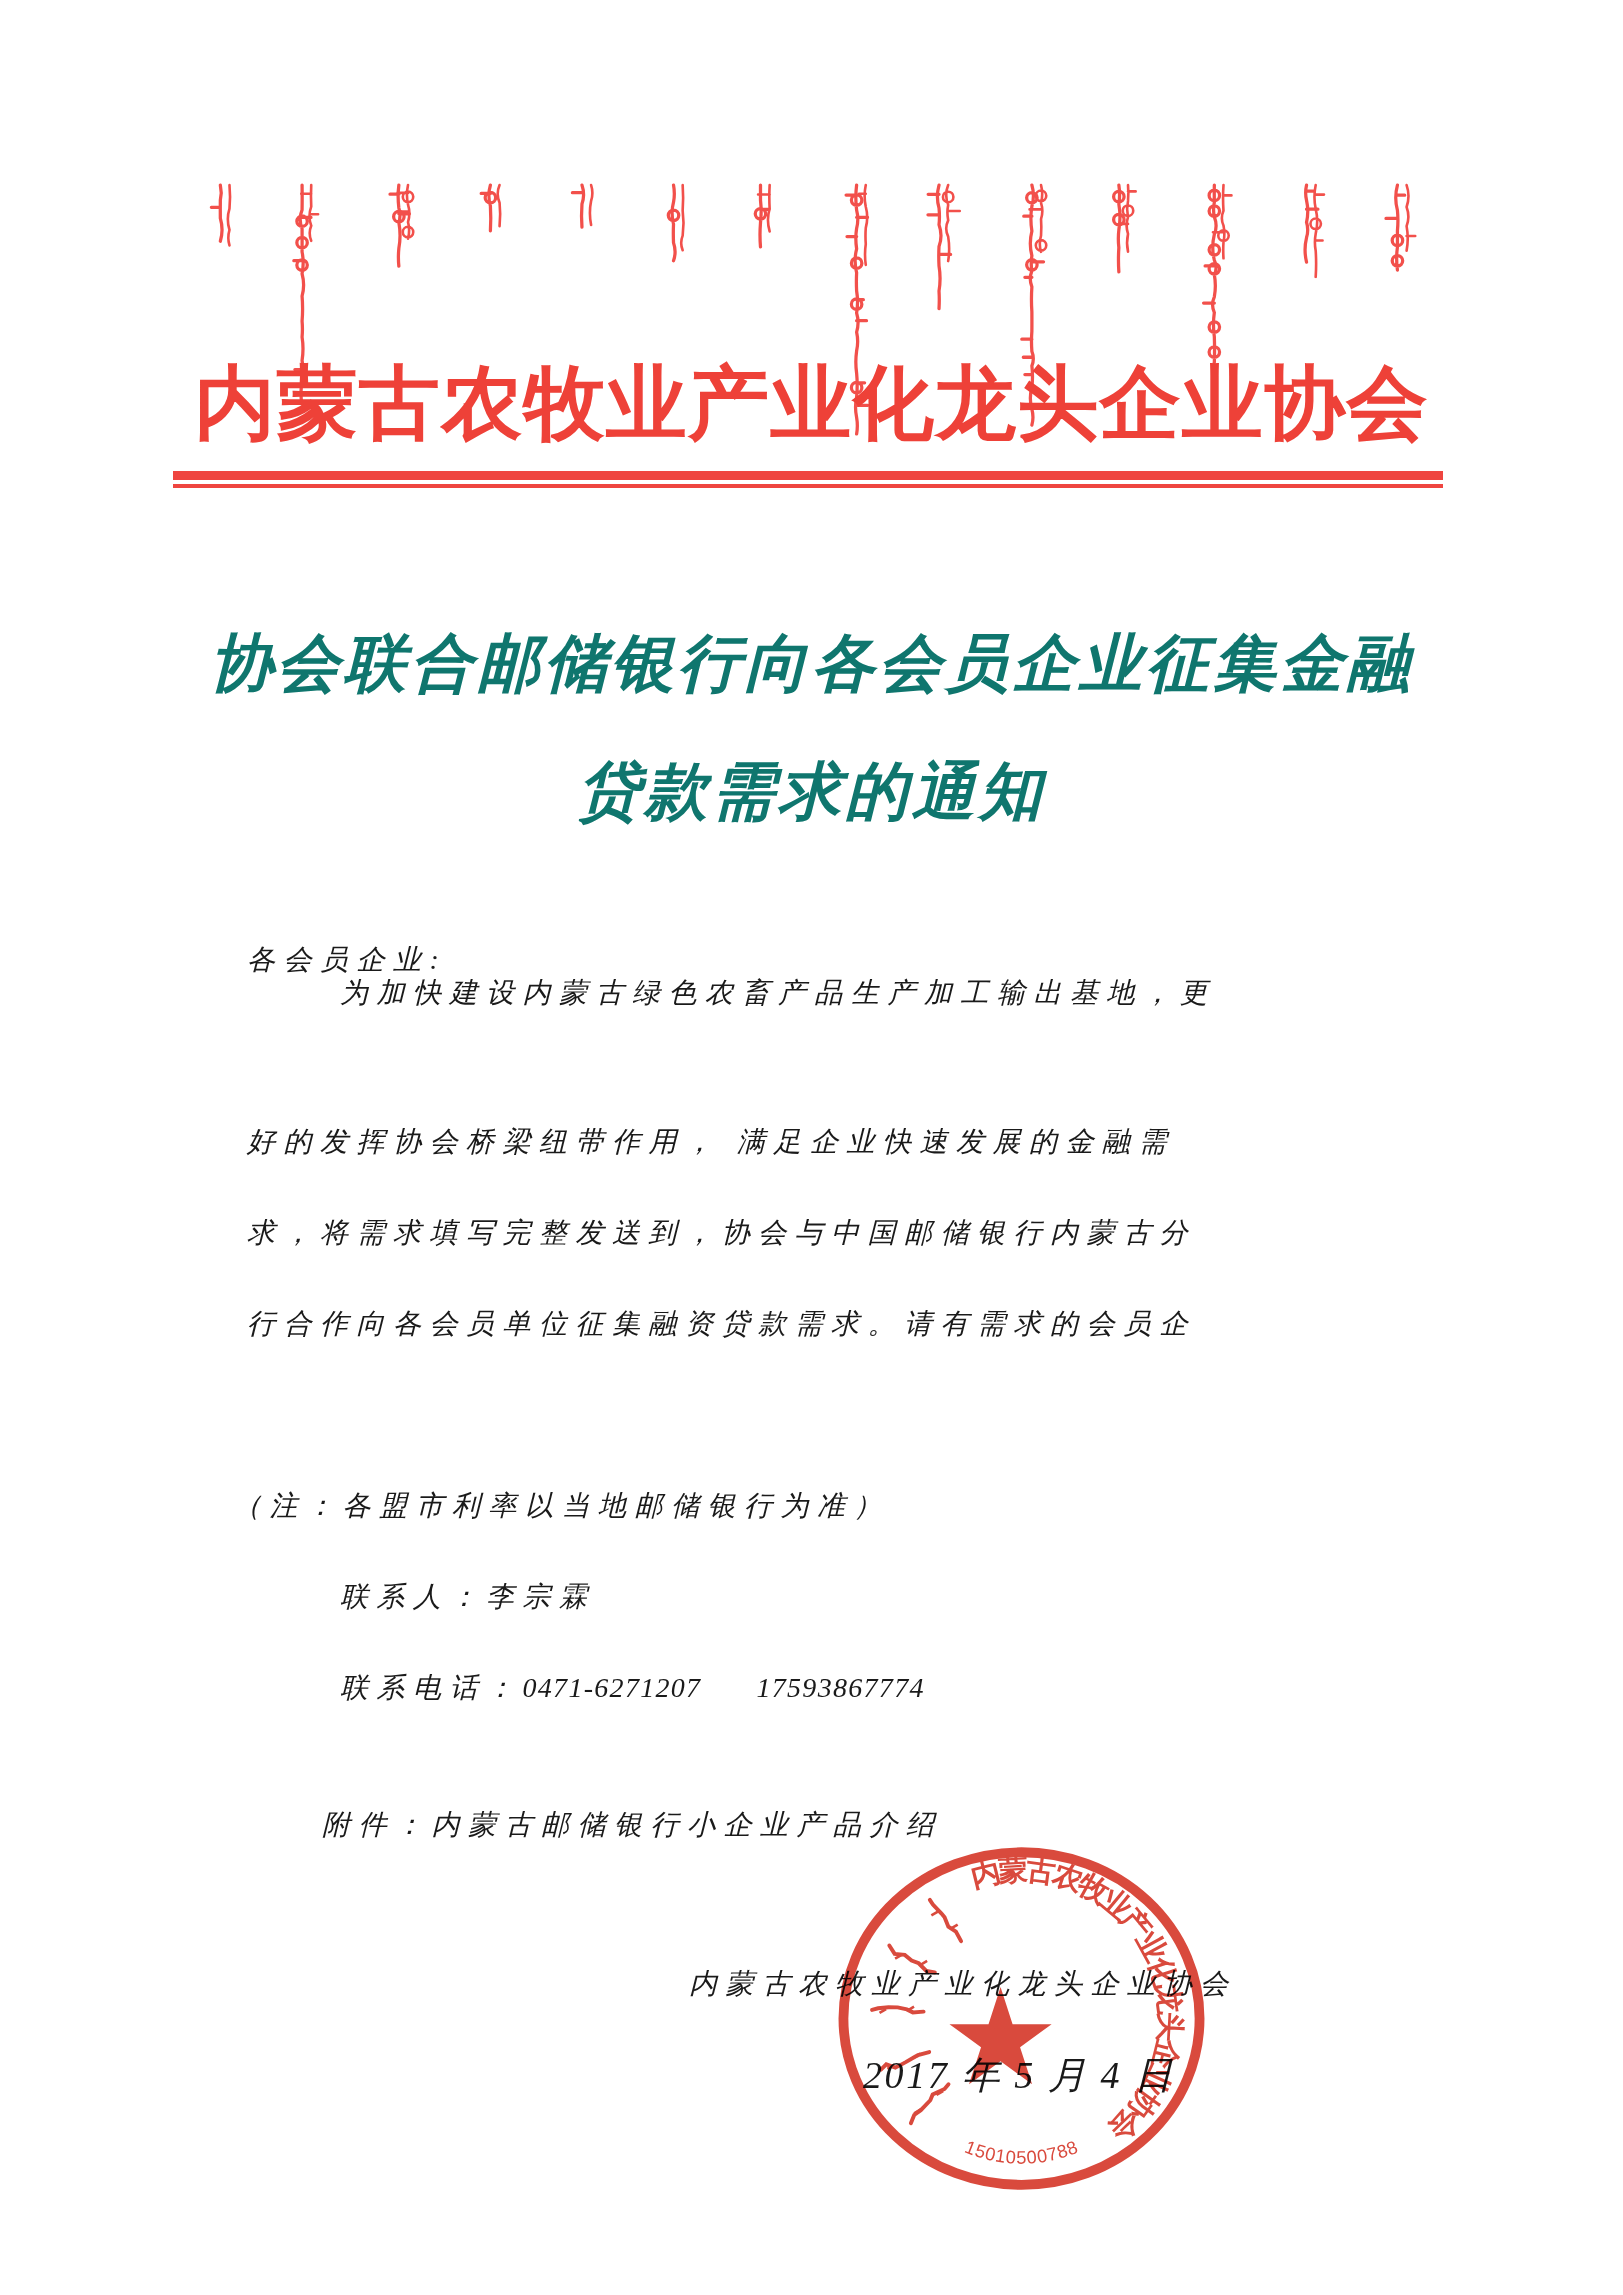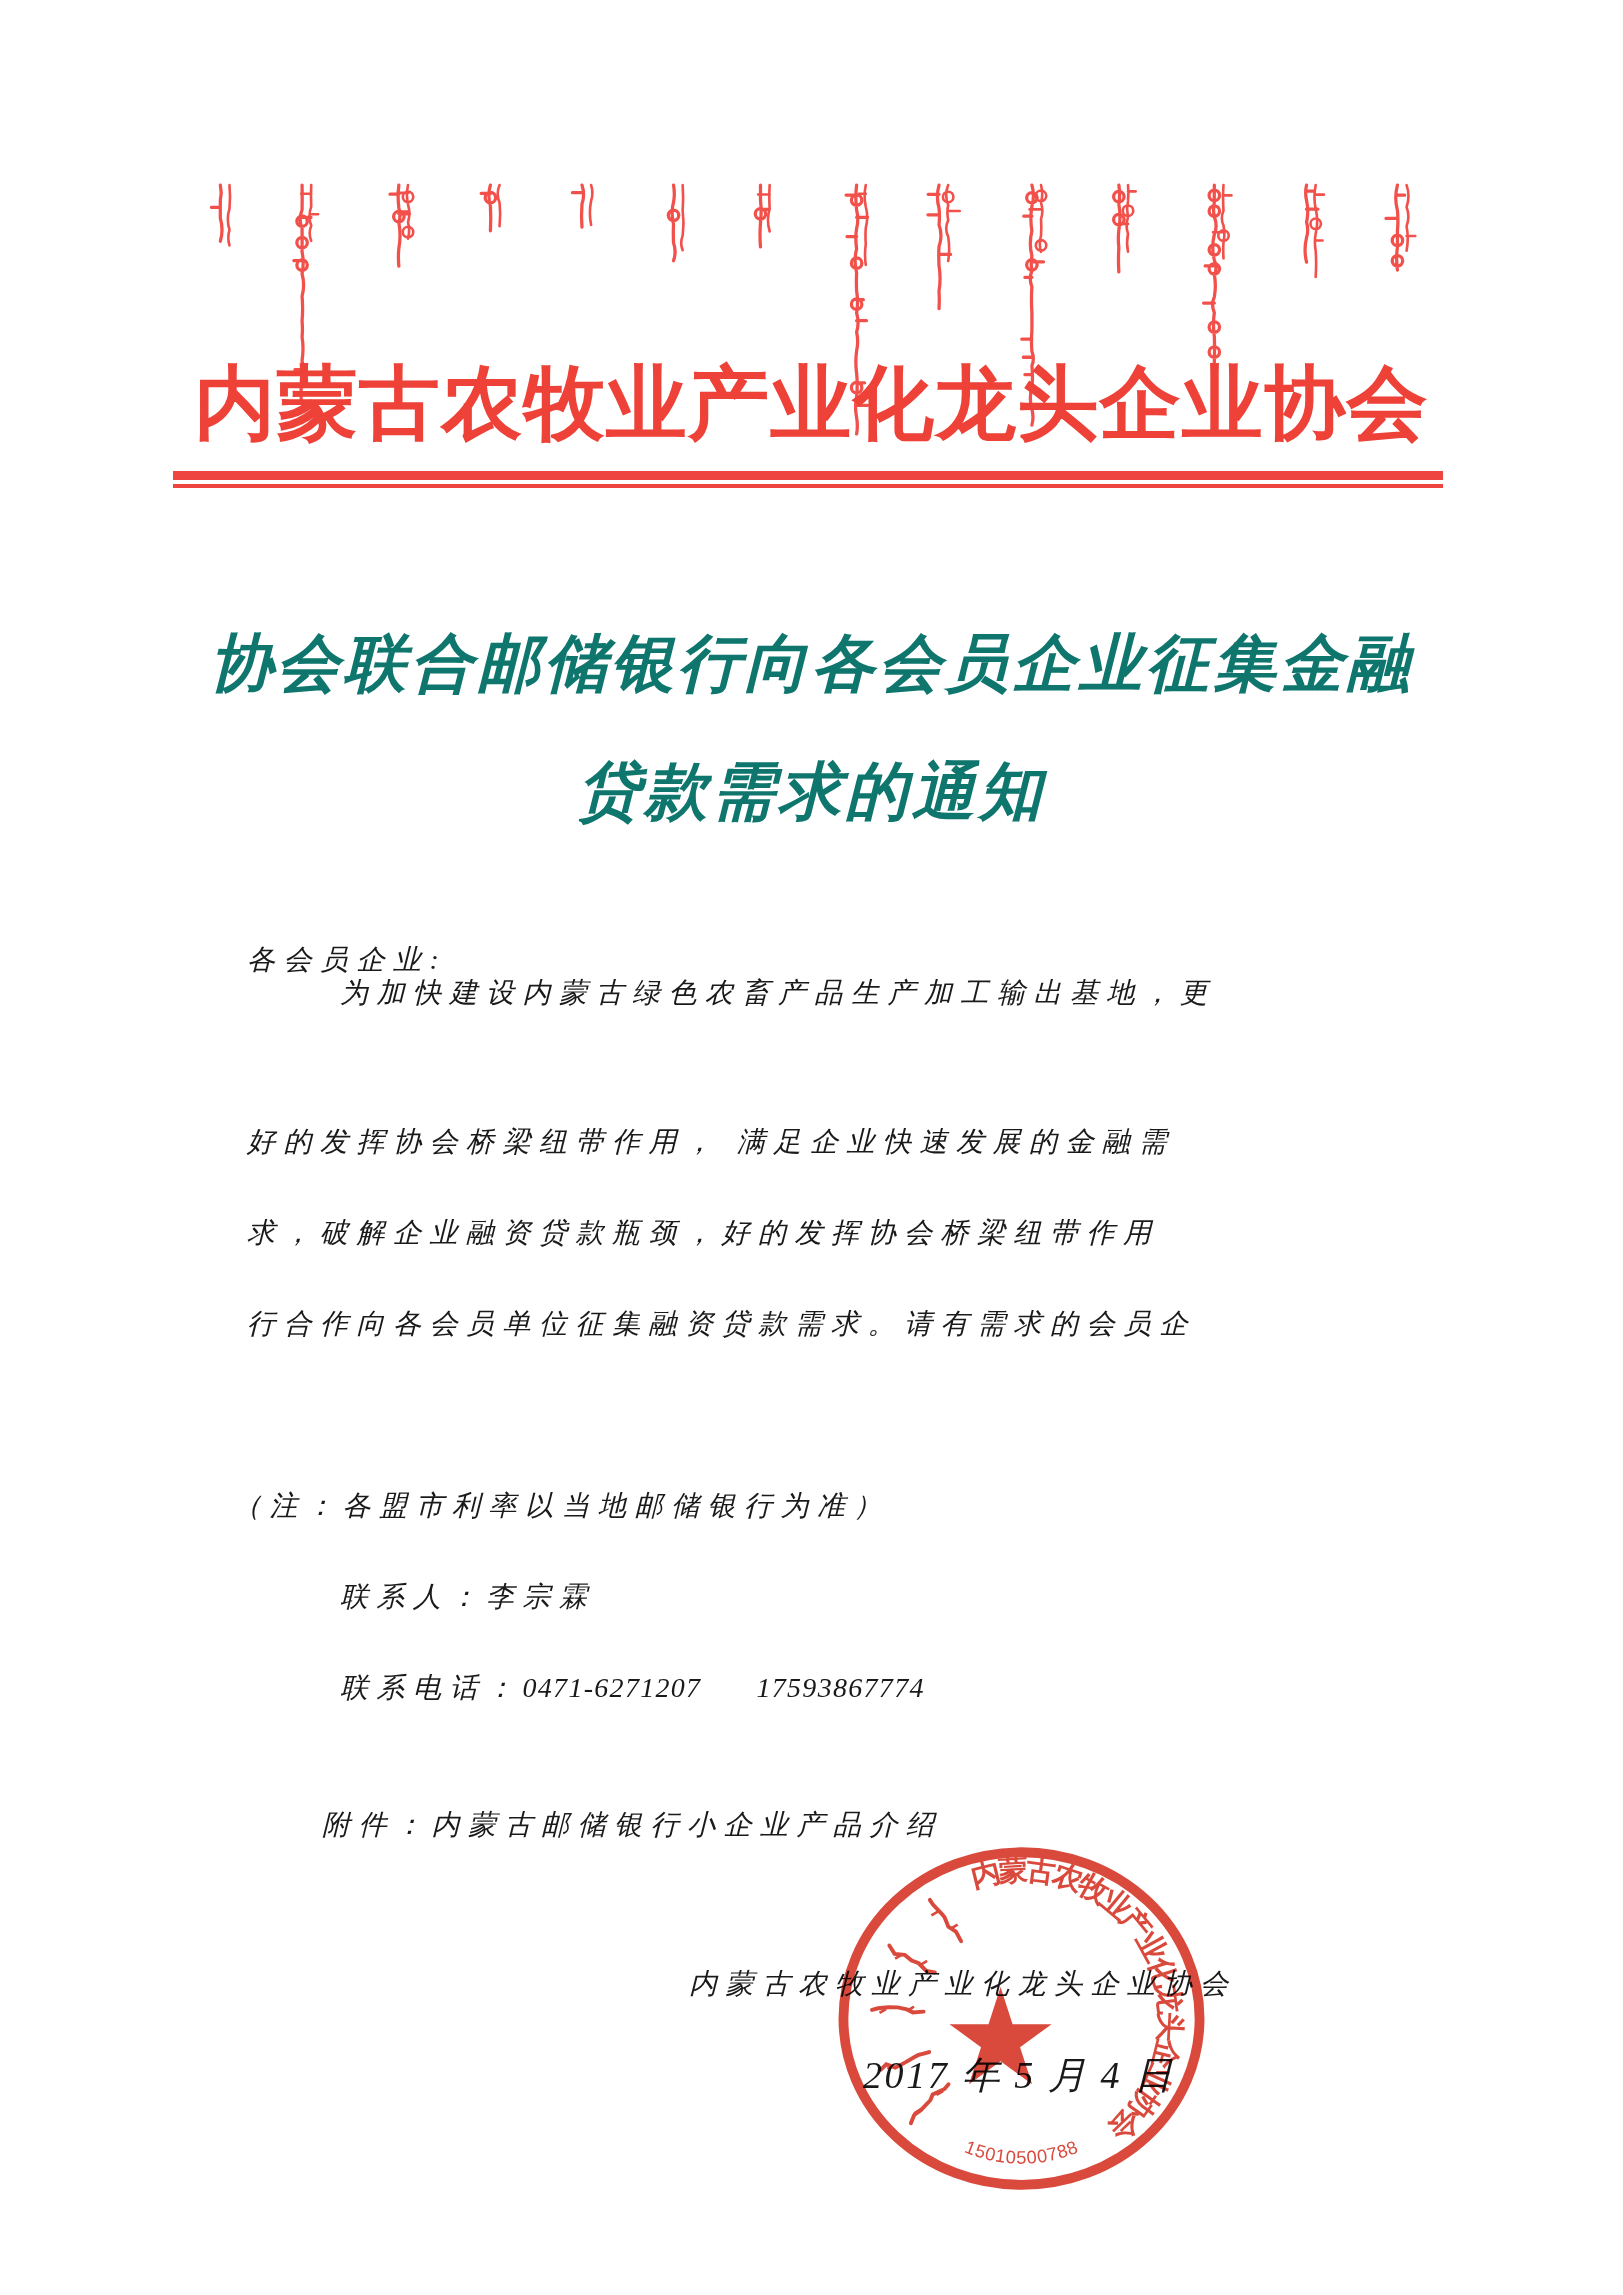--- a/index.html
+++ b/index.html
@@ -100,21 +100,21 @@
 
   <div class="doc-title">
     <div>协会联合邮储银行向各会员企业征集金融</div>
     <div>贷款需求的通知</div>
   </div>
 
   <div class="bl" style="top:938px;left:247px">各会员企业:</div>
 
   <div class="bl" style="top:971px;left:340px">为加快建设内蒙古绿色农畜产品生产加工输出基地，更</div>
   <div class="bl" style="top:1120px;left:247px">好的发挥协会桥梁纽带作用， 满足企业快速发展的金融需</div>
-  <div class="bl" style="top:1211px;left:247px">求，破解企业融资贷款瓶颈，好的发挥协会桥梁纽带作用</div>
+  <div class="bl" style="top:1211px;left:247px">求，将需求填写完整发送到，协会与中国邮储银行内蒙古分</div>
   <div class="bl" style="top:1302px;left:247px">行合作向各会员单位征集融资贷款需求。请有需求的会员企</div>
 
   <div class="bl" style="top:1484px;left:233px">（注：各盟市利率以当地邮储银行为准）</div>
 
   <div class="bl" style="top:1575px;left:340px">联系人：李宗霖</div>
 
   <div class="bl" style="top:1666px;left:340px">
     <span>联系电话：</span><span class="num">0471-6271207</span><span class="phone-gap"></span><span class="num">17593867774</span>
   </div>
 

